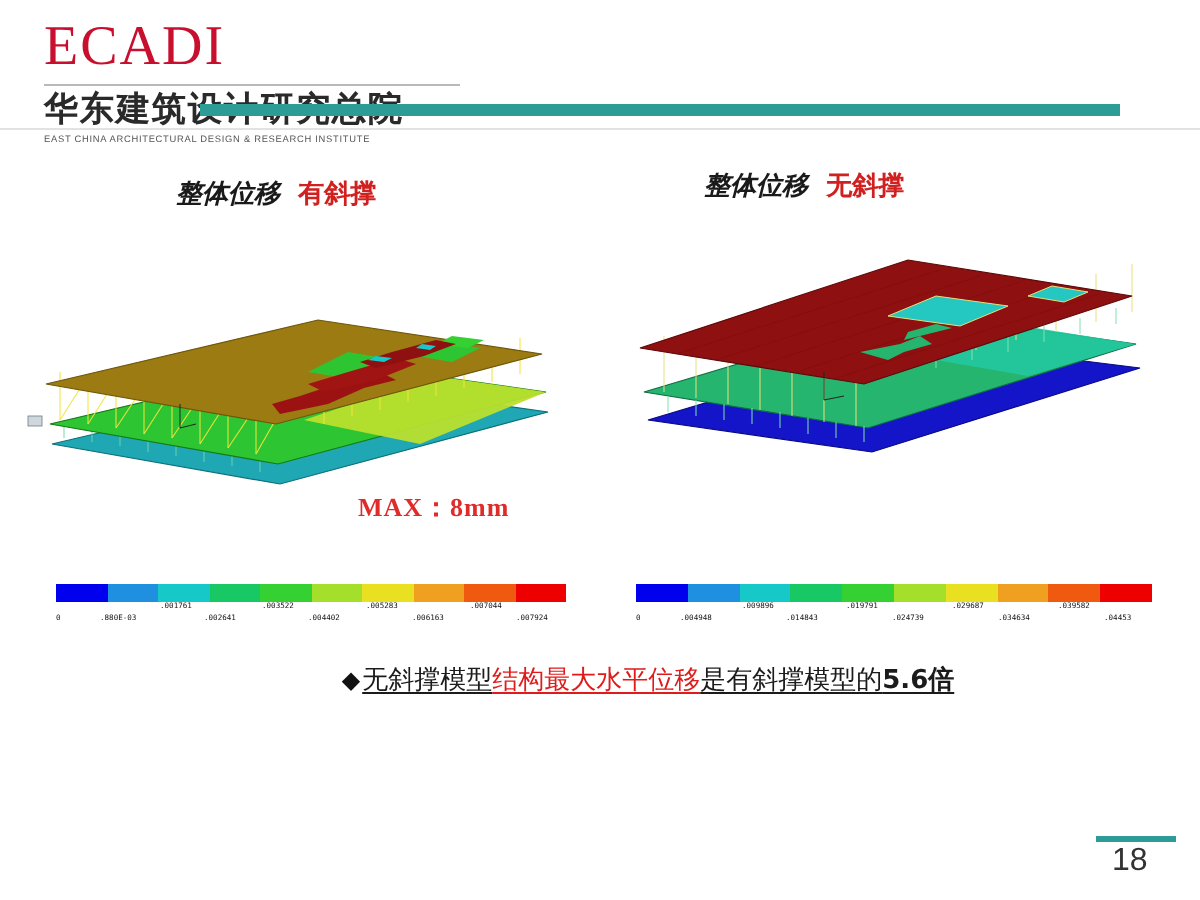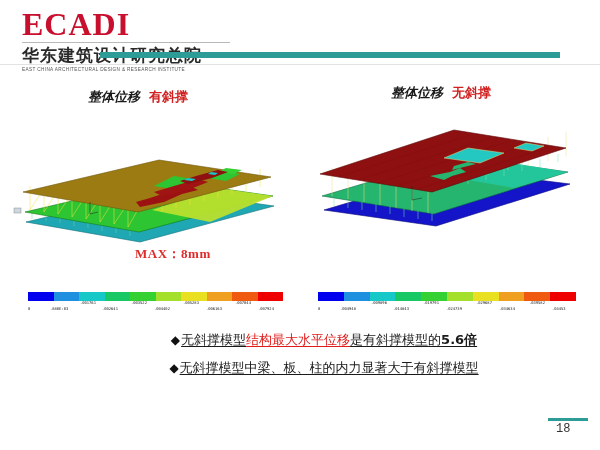--- a/index.html
+++ b/index.html
@@ -8,21 +8,21 @@
     background:#ffffff;
     font-family:"Liberation Sans","DejaVu Sans",sans-serif;
     position:relative;
   }
   .slide{position:absolute;left:0;top:0;width:600px;height:450px;background:#fff;}
 
   
   .logo-block{position:absolute;left:22px;top:8px;width:210px;}
   .logo-word{
     font-family:"Liberation Serif","DejaVu Serif",serif;
-    font-weight:bold;font-size:32px;letter-spacing:1px;
+    font-weight:normal;font-size:28px;letter-spacing:1px;
     color:#c8102e;line-height:32px;
   }
   .logo-rule{height:1px;background:#b9b9b9;margin:2px 0 3px 0;width:208px;}
   .logo-cn{
     font-family:"DejaVu Sans","Liberation Sans",sans-serif;
     font-size:17px;font-weight:bold;color:#2a2a2a;letter-spacing:1px;
     line-height:19px;
   }
   .logo-en{
     font-size:4.6px;color:#555;letter-spacing:.35px;margin-top:2px;
@@ -37,31 +37,31 @@
   }
   .title-bar{position:absolute;left:100px;top:52px;width:460px;height:6px;background:#2d9c96;}
   .header-hair{position:absolute;left:0;top:64px;width:600px;height:1px;background:#e2e2e2;}
 
   
   .cap{position:absolute;font-size:13px;font-weight:bold;white-space:nowrap;
        font-family:"DejaVu Sans","Liberation Sans",sans-serif;}
   .cap .dark{color:#1a1a1a;font-style:italic;}
   .cap .red{color:#d02020;}
   #cap-left{left:88px;top:88px;}
-  #cap-right{left:352px;top:84px;margin-left:39px;}
+  #cap-right{left:352px;top:84px;}
 
   
   .model{position:absolute;}
   #model-left{left:12px;top:150px;width:288px;height:100px;}
   #model-right{left:318px;top:122px;width:276px;height:110px;}
   .model svg{display:block;width:100%;height:100%;}
 
   
   .maxlab{position:absolute;font-family:"Liberation Serif","DejaVu Serif",serif;
-    font-weight:bold;font-size:13px;color:#e02b2b;white-space:nowrap;letter-spacing:.5px;}
+    font-weight:bold;font-size:13px;color:#e02b2b;white-space:nowrap;letter-spacing:.5px;margin-left:44px;}
   #max-left{left:135px;top:245px;}
   #max-right{left:425px;top:245px;}
 
   
   .legend{position:absolute;}
   #legend-left{left:28px;top:292px;width:255px;}
   #legend-right{left:318px;top:292px;width:258px;}
   .legend-strip{display:flex;height:9px;width:100%;border:0;}
   .legend-strip span{flex:1 1 0;height:9px;display:block;}
   .legend-axis{position:relative;height:14px;width:100%;}
@@ -78,22 +78,22 @@
     font-family:"DejaVu Sans","Liberation Sans",sans-serif;
     font-size:13px;color:#1b1b1b;line-height:28px;white-space:nowrap;text-align:center;
   }
   .bullet .dia{color:#111;font-size:12px;margin-right:1px;}
   .bullet .u{text-decoration:underline;text-underline-offset:2px;}
   .bullet .red{color:#e01b1b;}
   .bullet .b{font-weight:bold;}
 
   
   .footer-rule{position:absolute;left:548px;top:418px;width:40px;height:3px;background:#2d9c96;}
-  .pageno{position:absolute;left:556px;top:422px;font-family:Liberation Mono, monospace;
-    font-size:12px;color:#333;}
+  .pageno{position:absolute;left:556px;top:422px;font-family:Liberation Sans, sans-serif;
+    font-size:16px;color:#333;}
 </style>
 </head>
 <body>
 
 <div class="slide">
 
   <div class="logo-block">
     <div class="logo-word">ECADI</div>
     <div class="logo-rule"></div>
     <div class="logo-cn">华东建筑设计研究总院</div>
@@ -297,21 +297,18 @@
       <span class="tick low" style="left:181px">.034634</span>
       <span class="tick" style="left:211px">.039582</span>
       <span class="tick low" style="left:234px">.04453</span>
     </div>
   </div>
 
   <div class="bullets">
     <div class="bullet">
       <span class="dia">◆</span><span class="u">无斜撑模型</span><span class="u red">结构最大水平位移</span><span class="u">是有斜撑模型的</span><span class="u b">5.6倍</span>
     </div>
-    <div class="bullet">
-      <span class="dia">◆</span><span class="u">无斜撑模型中梁、板、柱的内力显著大于有斜撑模型</span>
-    </div>
   </div>
 
   <div class="footer-rule"></div>
   <div class="pageno">18</div>
 
 </div>
 
 </body></html>

